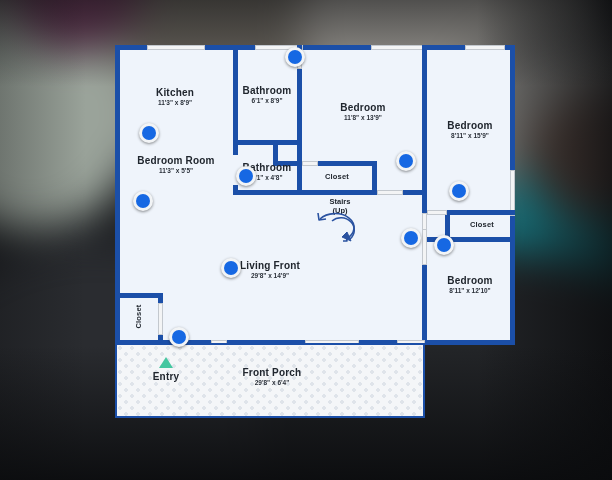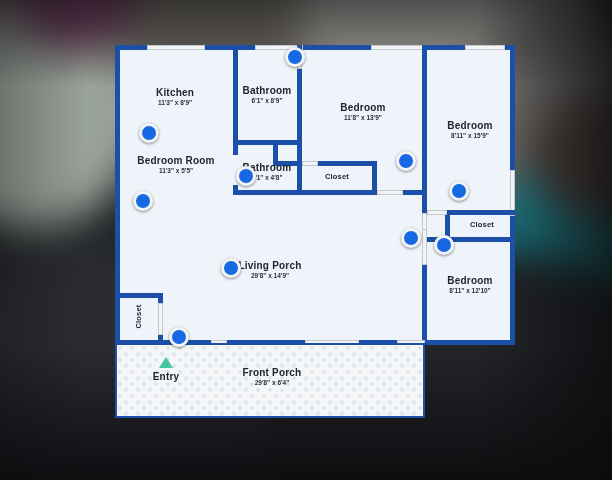--- a/index.html
+++ b/index.html
@@ -262,39 +262,50 @@
       <div class="nm">Bedroom</div>
       <div class="dim">8'11" x 15'9"</div>
     </div>
 
     <div class="label" style="left:355px;top:230px;">
       <div class="nm">Bedroom</div>
       <div class="dim">8'11" x 12'10"</div>
     </div>
 
     <div class="label" style="left:155px;top:215px;">
-      <div class="nm">Living Porch</div>
+      <div class="nm">Living Front</div>
       <div class="dim">29'8" x 14'9"</div>
     </div>
 
     <div class="label" style="left:157px;top:322px;">
       <div class="nm">Front Porch</div>
       <div class="dim">29'8" x 6'4"</div>
     </div>
 
     <div class="label closet" style="left:222px;top:126px;">
       <div class="nm">Closet</div>
     </div>
     <div class="label closet" style="left:367px;top:174px;">
       <div class="nm">Closet</div>
     </div>
     <div class="label closet vertical" style="left:23px;top:266px;">
       <div class="nm">Closet</div>
     </div>
 
+    <div class="stairs" style="left:195px;top:152px;">
+      <div class="st-txt a">Stairs</div>
+      <div class="st-txt b">(Up)</div>
+      <svg width="60" height="52" viewBox="0 0 60 52" style="position:absolute;left:0;top:0;">
+        <path d="M10,22 a19,14 0 1 1 26,20" fill="none" stroke="#2a52a0" stroke-width="1.6"></path>
+        <path d="M8,16 L9,23 L16,22" fill="none" stroke="#2a52a0" stroke-width="1.6" stroke-linejoin="round"></path>
+        <path d="M22,24 a13,12 0 1 1 18,18" fill="none" stroke="#2a52a0" stroke-width="1.6"></path>
+        <path d="M33,44 L37,44 L36,38" fill="none" stroke="#2a52a0" stroke-width="1.6" stroke-linejoin="round"></path>
+        <path d="M32,40 L41,44 L37,35 Z" fill="#2a52a0" stroke="#2a52a0" stroke-width="1"></path>
+      </svg>
+    </div>
 
     <div class="entry-tri" style="left:44px;top:312px;"></div>
     <div class="label" style="left:51px;top:326px;">
       <div class="nm">Entry</div>
     </div>
 
   </div>
 
   <div class="pin" style="left:149px;top:133px;"></div>
   <div class="pin" style="left:143px;top:201px;"></div>

